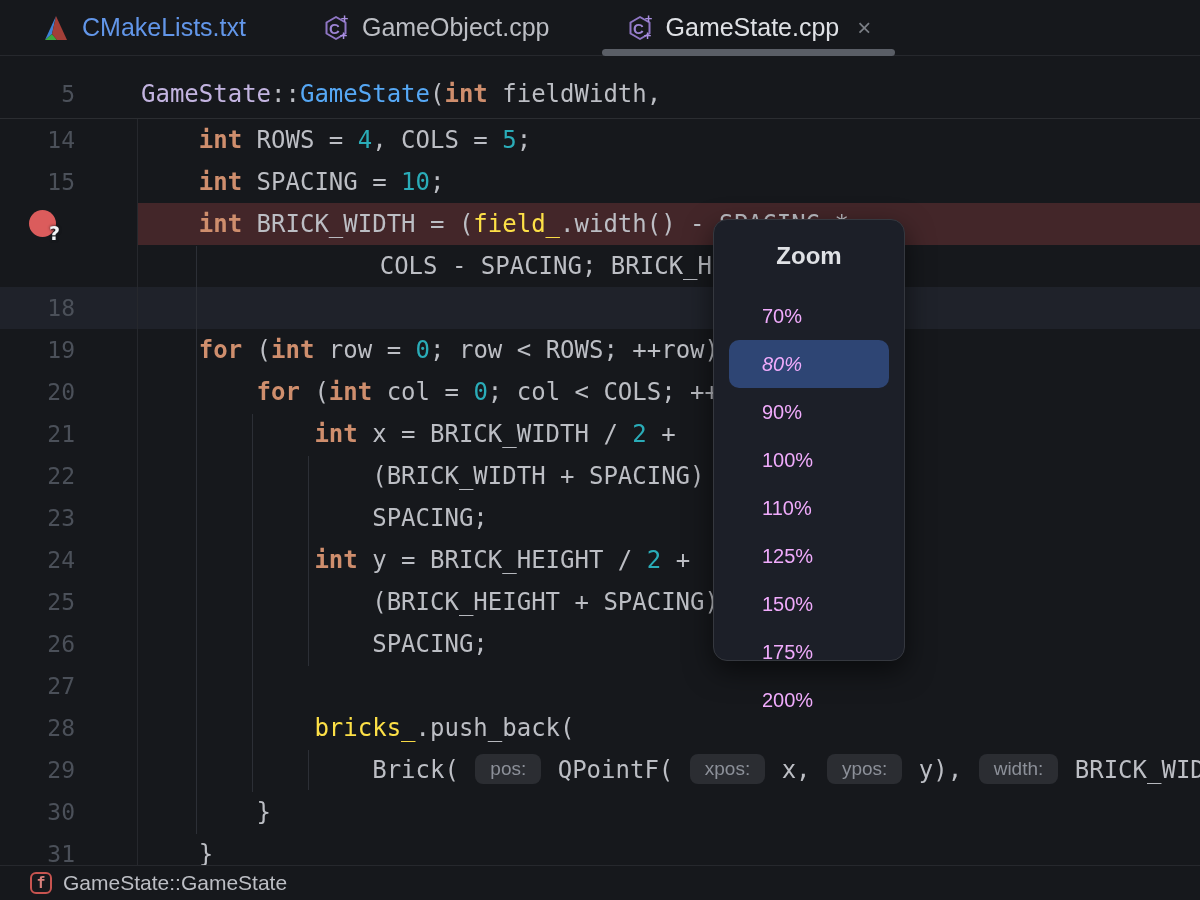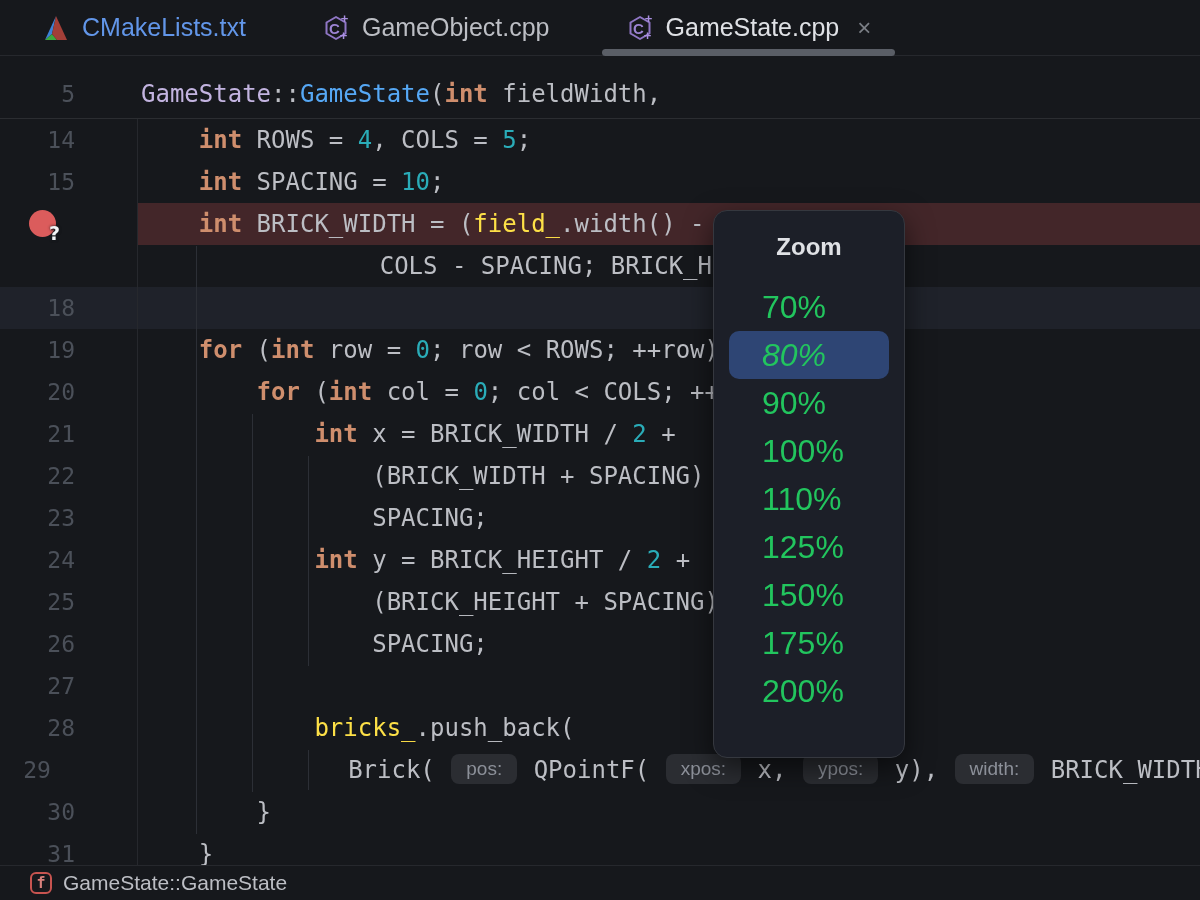--- a/index.html
+++ b/index.html
@@ -42,21 +42,21 @@
   .iguide { position:absolute; width:1px; background:#2c2f36; z-index:1; }
 
   .sticky-row {
     position:relative; height:48px; display:flex;
     border-bottom:1px solid #2b2d31; background:#16181c; z-index:2;
   }
   .sticky-row .gutter { line-height:47px; }
   .sticky-row pre.code { line-height:47px; }
 
   .rows { position:relative; z-index:0; }
-  .row { position:relative; height:42px; display:flex;justify-content:center; }
+  .row { position:relative; height:42px; display:flex; }
   .row.caret { background:#1f222a;flex-direction:column; }
   .row.debug .code { background:#432629; }
 
   .gutter {
     position:relative; flex:none; width:137px; text-align:right;
     padding-right:62px; font:23px/42px "DejaVu Sans Mono", monospace;
     color:#4b5059;
   }
   pre.code {
     flex:1 1 auto; margin:0; padding:0 0 0 4px; white-space:pre; overflow:visible;
@@ -80,32 +80,32 @@
     border-radius:50%; background:#db5c5c;
   }
   .bp-q {
     position:absolute; right:-4px; bottom:-6px; color:#f2f4f6;
     font:bold 19px/19px "DejaVu Sans", sans-serif;
     text-shadow:0 0 3px #16181c, 1px 1px 2px #16181c;
   }
 
   
   .zoom-popup {
-    position:absolute; left:713px; top:139px; width:192px; height:548px;
+    position:absolute; left:713px; top:148px; width:192px; height:442px;
     background:#1c1f28; border:1px solid #35383f; border-radius:14px;
     box-shadow:0 10px 28px rgba(0,0,0,.55); z-index:10;
     padding-top:22px;
   }
   .zoom-title {
     text-align:center; color:#dfe1e5; font-weight:bold; font-size:24px;
   }
   .zoom-options { margin-top:22px; }
   .zopt {
     height:48px; line-height:48px; padding-left:33px; margin:0 15px;
-    font-size:32px; color:#22c55e; border-radius:10px; cursor:default;
+    font-size:20px; color:#f0abfc; border-radius:10px; cursor:default;
   }
   .zopt.selected { background:#2e4574;font-style:italic; }
 
   
   .statusbar {
     position:absolute; left:0; right:0; bottom:0; height:35px;
     border-top:1px solid #26282d; background:#16181c;
     display:flex; align-items:center; gap:11px; padding-left:30px;
     font-size:21px; color:#bcbec4;
   }

